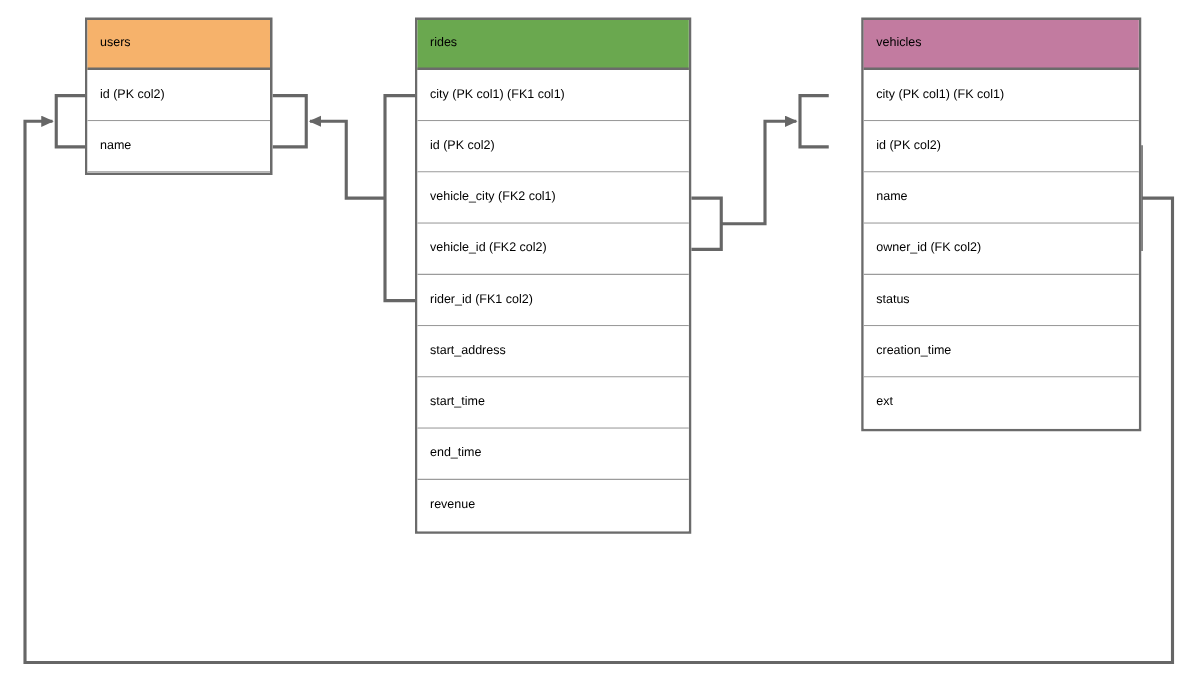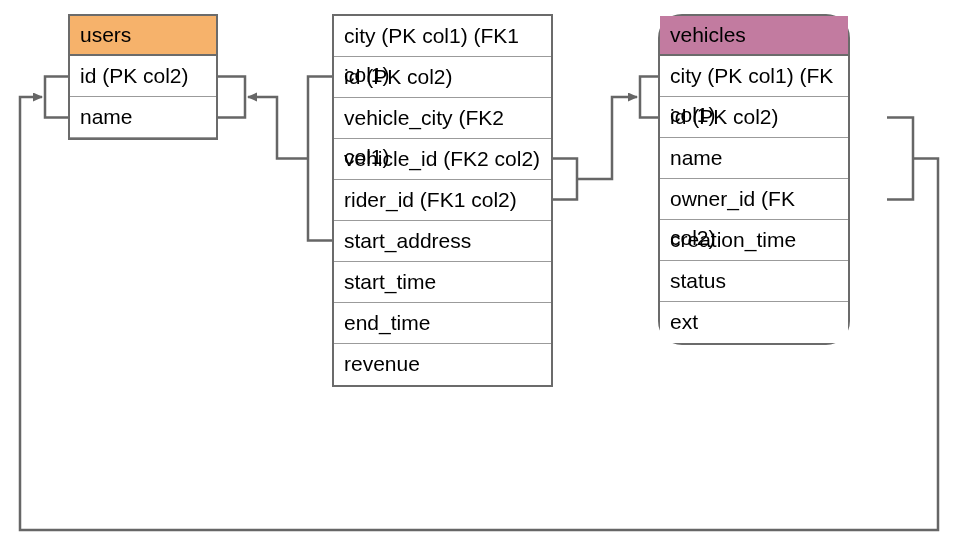--- a/index.html
+++ b/index.html
@@ -19,42 +19,42 @@
   .connector {
     fill: none;
     stroke: #666666;
     stroke-width: 2.5;
   }
   .db-table {
     position: absolute;
     box-sizing: border-box;
     background: #ffffff;
     border: 2px solid #6b6b6b;
-    font-size: 21px;
+    font-size: 10px;
     color: #000000;
   }
   .db-table .hdr {
     box-sizing: border-box;
     height: 40px;
     line-height: 38px;
     padding: 0 10px;
     border-bottom: 2px solid #6b6b6b;
   }
   .db-table .row {
     box-sizing: border-box;
     height: 41px;
     line-height: 39px;
     padding: 0 10px;
     border-bottom: 1.5px solid #9b9b9b;
     background: #ffffff;
   }
   .db-table .row.last { border-bottom: none; }
   #table-users    { left: 68px;  top: 14px; width: 150px; }
   #table-rides    { left: 332px; top: 14px; width: 221px; }
-  #table-vehicles { left: 658px; top: 14px; width: 192px; border-radius: 24px; }
+  #table-vehicles { left: 689px; top: 14px; width: 224px; }
 </style>
 </head>
 <body>
 
 <div id="canvas">
 
   <svg id="connector-layer" viewBox="0 0 960 540" xmlns="http://www.w3.org/2000/svg">
     <defs>
       <marker id="arrow" markerWidth="11" markerHeight="10" refX="9" refY="4.5" orient="auto" markerUnits="userSpaceOnUse">
         <path d="M0,0 L10,4.5 L0,9 Z" fill="#666666"></path>
@@ -80,35 +80,36 @@
     </g>
   </svg>
 
   <div class="db-table" id="table-users">
     <div class="hdr" style="background-color: rgb(246, 178, 107);">users</div>
     <div class="row">id (PK col2)</div>
     <div class="row">name</div>
   </div>
 
   <div class="db-table" id="table-rides">
+    <div class="hdr" style="background-color: rgb(106, 168, 79);">rides</div>
     <div class="row">city (PK col1) (FK1 col1)</div>
     <div class="row">id (PK col2)</div>
     <div class="row">vehicle_city (FK2 col1)</div>
     <div class="row">vehicle_id (FK2 col2)</div>
     <div class="row">rider_id (FK1 col2)</div>
     <div class="row">start_address</div>
     <div class="row">start_time</div>
     <div class="row">end_time</div>
     <div class="row last">revenue</div>
   </div>
 
   <div class="db-table" id="table-vehicles">
     <div class="hdr" style="background-color: rgb(194, 123, 160);">vehicles</div>
     <div class="row">city (PK col1) (FK col1)</div>
     <div class="row">id (PK col2)</div>
     <div class="row">name</div>
     <div class="row">owner_id (FK col2)</div>
+    <div class="row">status</div>
     <div class="row">creation_time</div>
-    <div class="row">status</div>
     <div class="row last">ext</div>
   </div>
 
 </div>
 
 </body></html>

